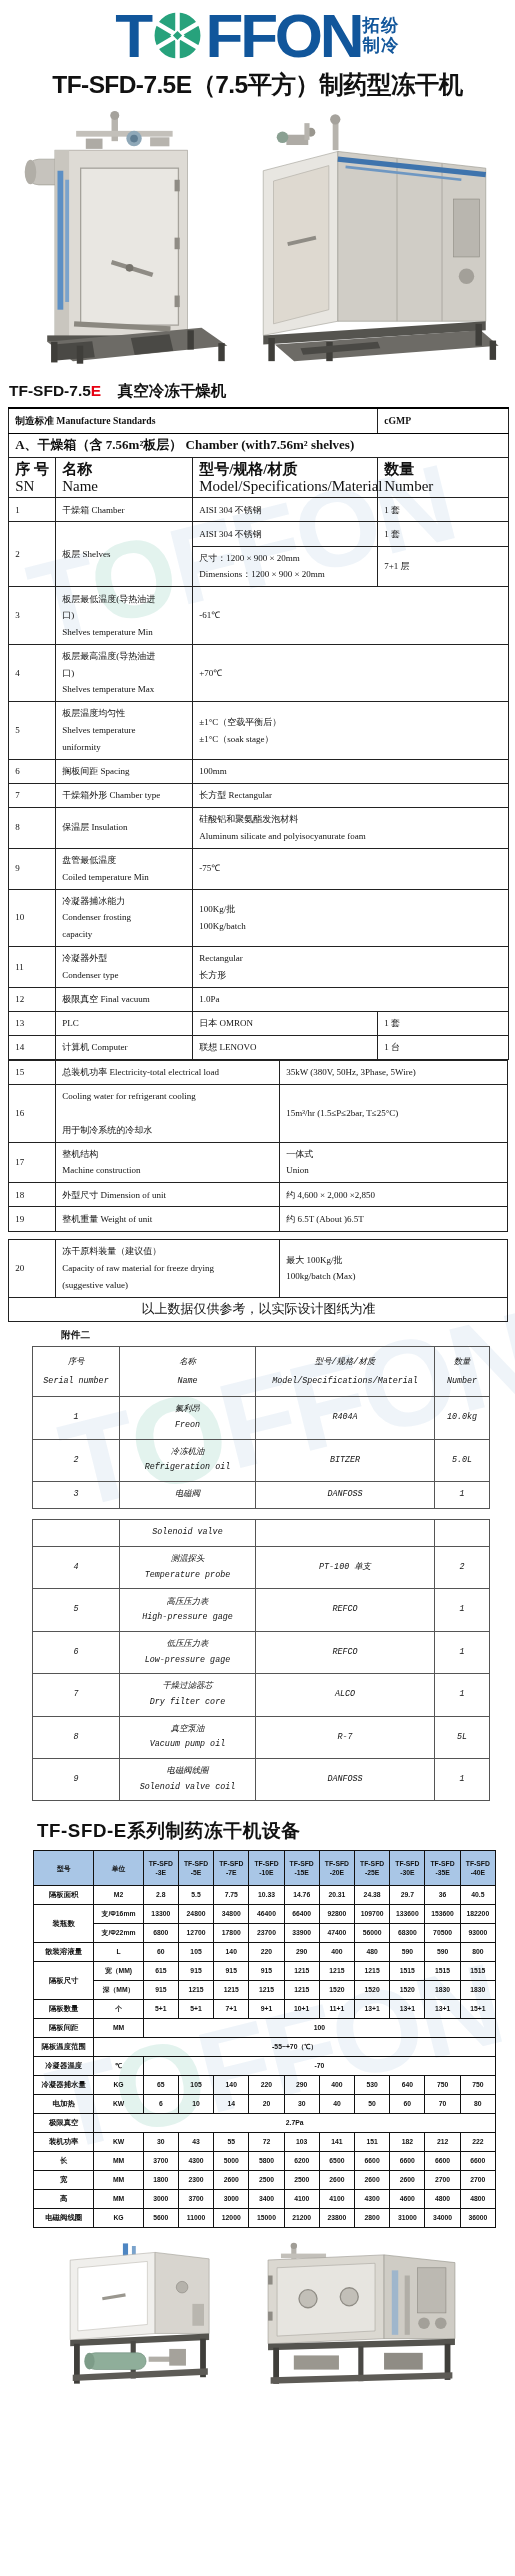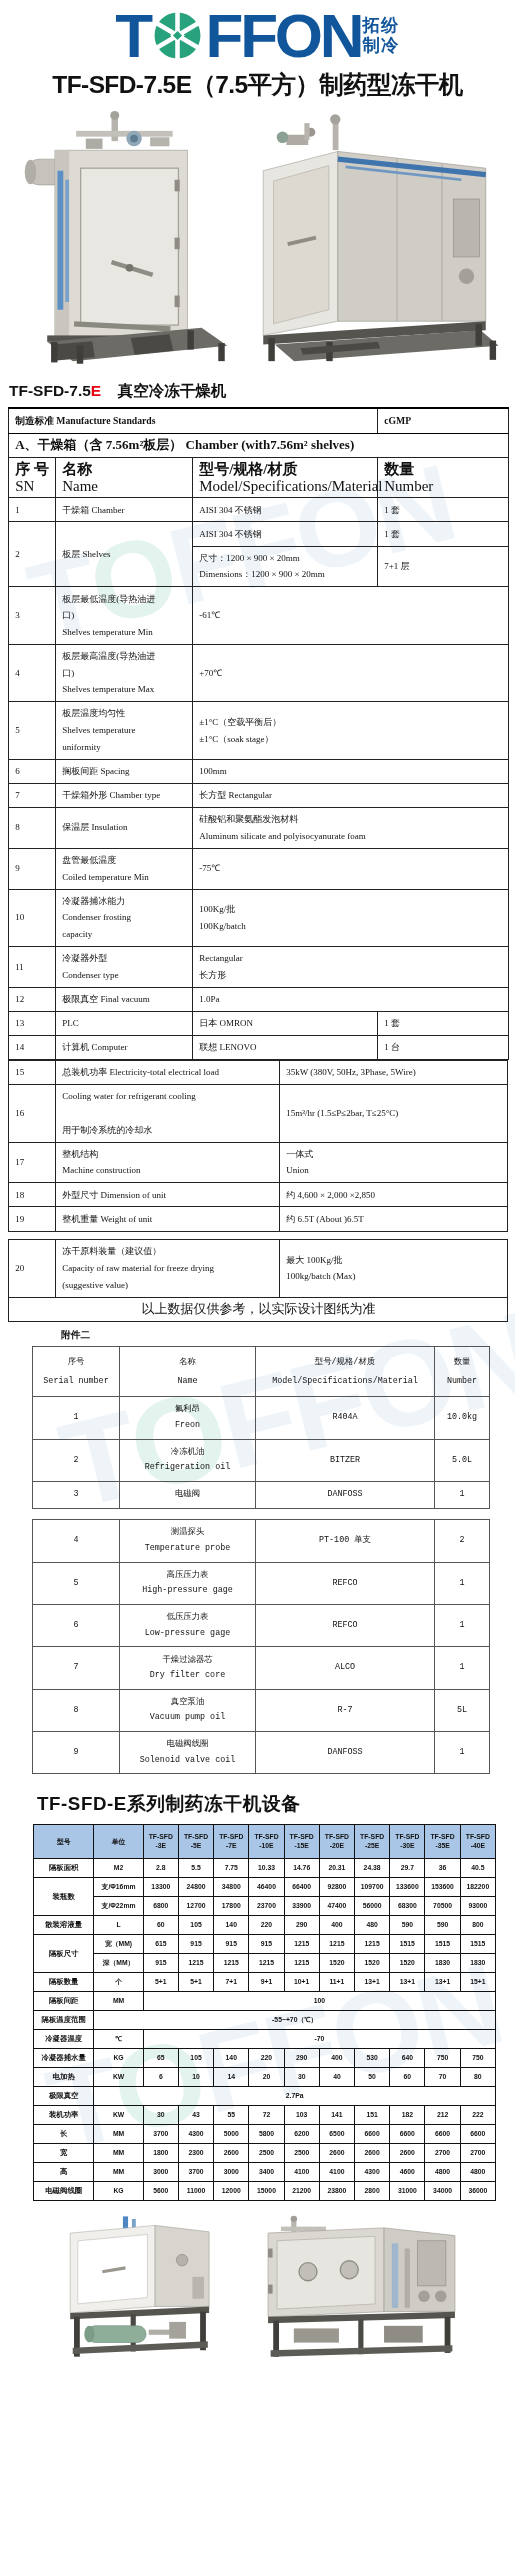--- a/index.html
+++ b/index.html
@@ -54,21 +54,21 @@
   .ta .sec-row td{font-weight:bold;font-size:13px;}
   .ta .hdr-row td{font-size:15px;}
   .ta .hdr-row .zh{font-weight:bold;}
   td.sn-cell{text-align:left;}
   .tc .note-row td{text-align:center;font-size:13px;}
 
   
   .spares-title{text-align:center;font-size:20px;font-weight:bold;letter-spacing:6.4px;margin-top:10.3px;font-family:"Liberation Serif",serif;}
   .annex-label{margin:7.7px 0 3.9px 61px;font-size:9.7px;font-weight:bold;font-family:"Liberation Mono",monospace;}
   .sp{width:457px;margin-left:32px;font-family:"Liberation Mono",monospace;border:0.6px solid #444;}
-  .sp td{border:0.6px solid #555;font-size:8.4px;text-align:center;padding:5.2px 2.6px;line-height:15.5px;}
+  .sp td{border:0.6px solid #555;font-size:8.4px;text-align:center;padding:5.2px 2.6px;line-height:15.5px;font-style:italic;}
   .sp .hdr td{line-height:19.3px;}
   .sp-gap{height:10.3px;}
 
   
   .series-title{margin:16.7px 0 6.4px 37px;font-size:18.7px;font-weight:bold;letter-spacing:0.6px;font-family:"Liberation Sans",sans-serif;}
   .se{width:463px;margin-left:33px;border:1.3px solid #111;font-family:"Liberation Sans",sans-serif;}
   .se td{border:0.6px solid #111;font-size:6.8px;font-weight:bold;text-align:center;padding:4.5px 0.6px;line-height:9px;}
   .se .se-hdr td{background:var(--series-bg);padding:7.7px 0.6px;font-size:6.8px;}
   .se td.lbl{font-size:7.4px;}
   .spacer-end{height:6.4px;}
@@ -524,20 +524,28 @@
 
   <table class="sp">
     <colgroup>
         <col style="width:87px">
         <col style="width:136px">
         <col style="width:179px">
         <col style="width:55px">
       </colgroup>
     <tbody id="sp2-body">
         <tr>
+          <td></td>
+          <td>
+            <div>Solenoid valve</div>
+          </td>
+          <td></td>
+          <td></td>
+        </tr>
+        <tr>
           <td>4</td>
           <td>
             <div>测温探头</div>
             <div>Temperature probe</div>
           </td>
           <td>PT-100 单支</td>
           <td>2</td>
         </tr>
         <tr>
           <td>5</td>

